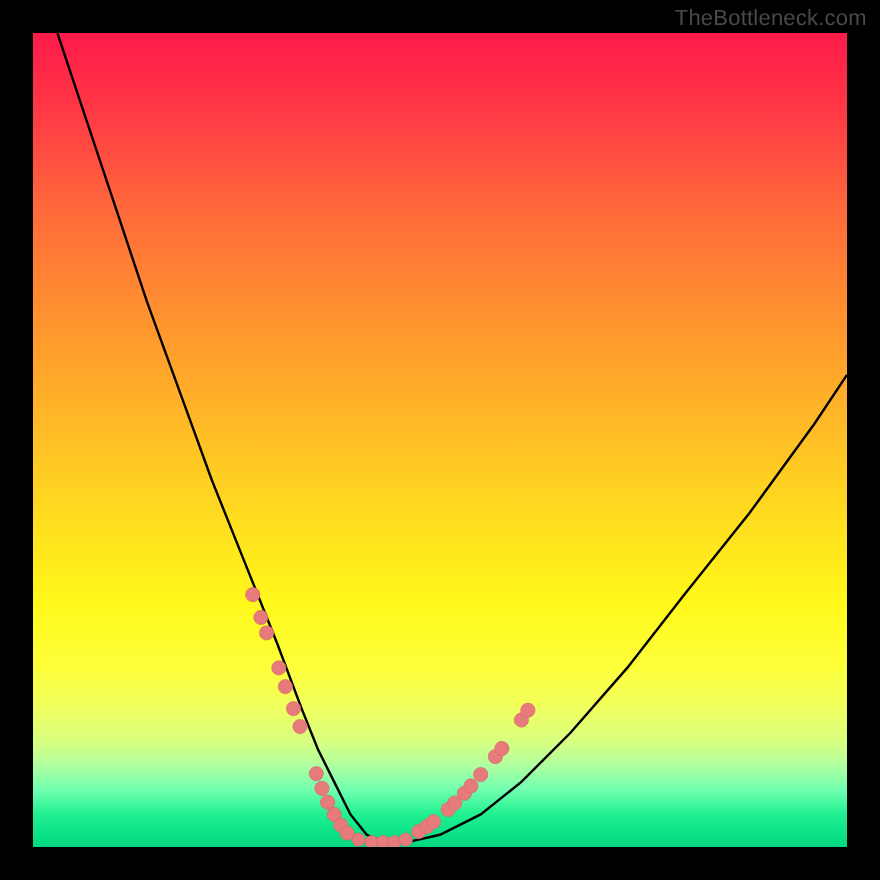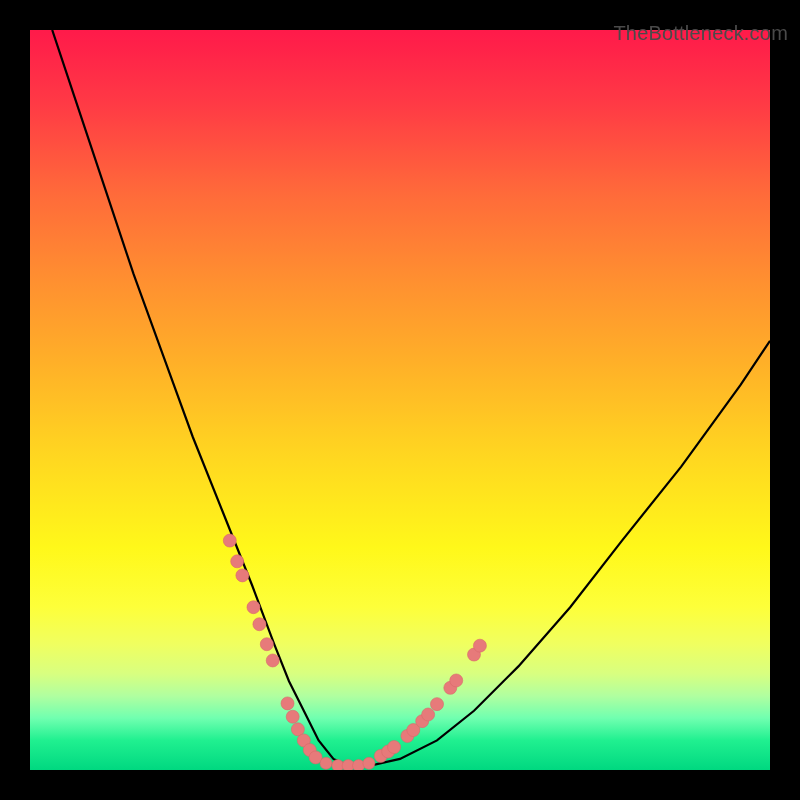--- a/index.html
+++ b/index.html
@@ -13,21 +13,20 @@
   }
   .watermark {
     position: absolute;
     top: 6px;
     right: 12px;
     color: #4a4a4a;
     font-size: 20px;
     font-weight: 500;
     z-index: 10;
     letter-spacing: 0.2px;
-    margin-top: 16px;
   }
   .plot-area {
     position: absolute;
     left: 30px;
     top: 30px;
     width: 740px;
     height: 740px;
     overflow: hidden;
   }
   .gradient-bg {

